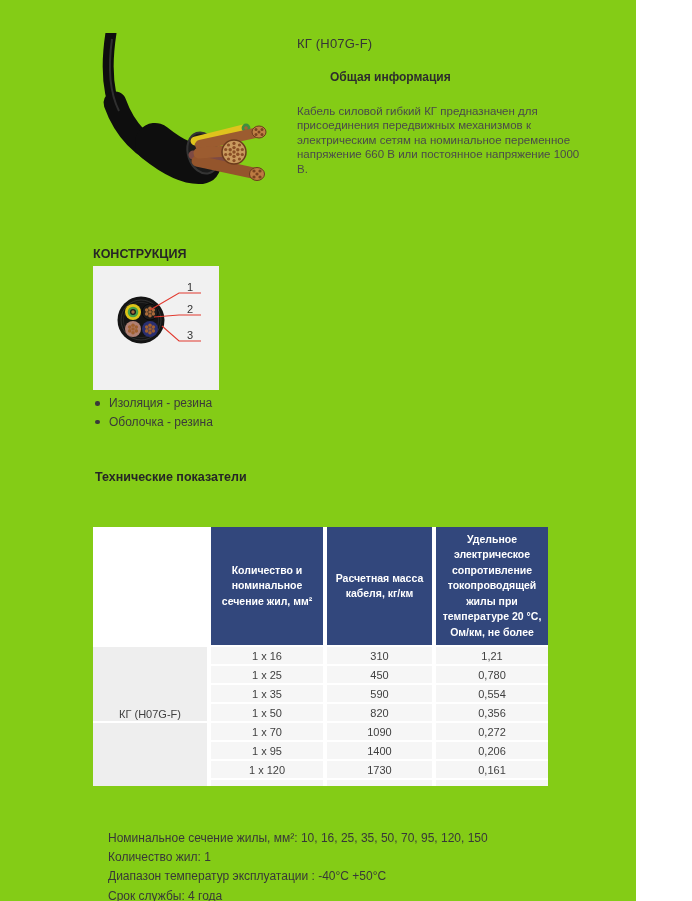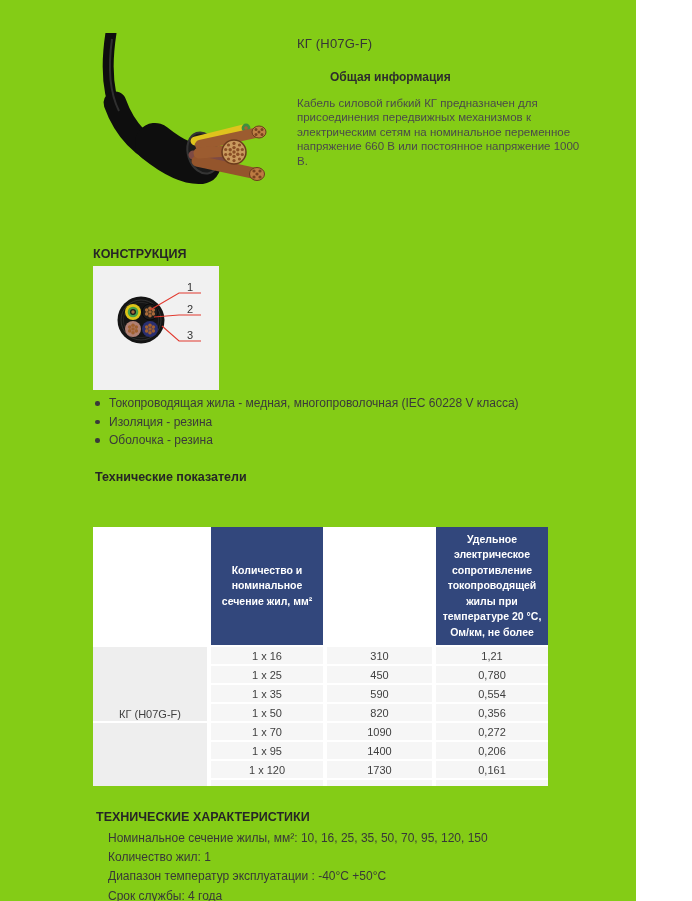--- a/index.html
+++ b/index.html
@@ -32,21 +32,21 @@
   .info-heading {
     position: absolute;
     left: 297px; top: 70px;
     font-size: 12px;
     font-weight: 700;
     color: #2d2d2d;
     margin-left: 33px;
   }
   .description {
     position: absolute;
-    left: 297px; top: 96px;
+    left: 297px; top: 104px;
     width: 292px;
     font-size: 11.5px;
     line-height: 14.4px;
     color: #4a4a4a;
   }
   
   .section-heading {
     position: absolute;
     font-size: 12.5px;
     font-weight: 700;
@@ -257,37 +257,34 @@
         <text x="97" y="25">1</text>
         <text x="97" y="47">2</text>
         <text x="97" y="73">3</text>
       </g>
     </svg>
   </div>
 
   <ul class="bullets">
     <li>
       <span class="dot"></span>
-      <span>Токопроводящая жила - медная, многопроволочная (IEC 60228 V класса)</span>
-    </li>
-    <li>
-      <span class="dot"></span>
       <span>Изоляция - резина</span>
     </li>
     <li>
       <span class="dot"></span>
       <span>Оболочка - резина</span>
     </li>
   </ul>
 
   <div class="section-heading table-heading">Технические показатели</div>
 
   <div class="spec-table">
 
     <div class="th" style="grid-column:2;grid-row:1">Количество и номинальное сечение жил, мм²</div>
+    <div class="th" style="grid-column:3;grid-row:1">Расчетная масса кабеля, кг/км</div>
     <div class="th" style="grid-column:4;grid-row:1">Удельное электрическое сопротивление токопроводящей жилы при температуре 20 °С, Ом/км, не более</div>
 
     <div class="brand-cell with-label" style="grid-column:1;grid-row:2/6">КГ (H07G-F)</div>
     <div class="brand-cell" style="grid-column:1;grid-row:6/10"></div>
 
     <div class="td" style="grid-column:2;grid-row:2">1 x 16</div>
     <div class="td" style="grid-column:3;grid-row:2">310</div>
     <div class="td" style="grid-column:4;grid-row:2">1,21</div>
 
     <div class="td" style="grid-column:2;grid-row:3">1 x 25</div>
@@ -312,21 +309,20 @@
 
     <div class="td" style="grid-column:2;grid-row:8">1 x 120</div>
     <div class="td" style="grid-column:3;grid-row:8">1730</div>
     <div class="td" style="grid-column:4;grid-row:8">0,161</div>
 
     <div class="mini" style="grid-column:2;grid-row:9"></div>
     <div class="mini" style="grid-column:3;grid-row:9"></div>
     <div class="mini" style="grid-column:4;grid-row:9"></div>
   </div>
 
-  <div class="section-heading specs-heading">ТЕХНИЧЕСКИЕ ХАРАКТЕРИСТИКИ</div>
   <div class="specs-lines">
     <div class="spec-line">Номинальное сечение жилы, мм²: 10, 16, 25, 35, 50, 70, 95, 120, 150</div>
     <div class="spec-line">Количество жил: 1</div>
     <div class="spec-line">Диапазон температур эксплуатации : -40°С +50°С</div>
     <div class="spec-line">Срок службы: 4 года</div>
   </div>
 
 </div>
 
 </body></html>

